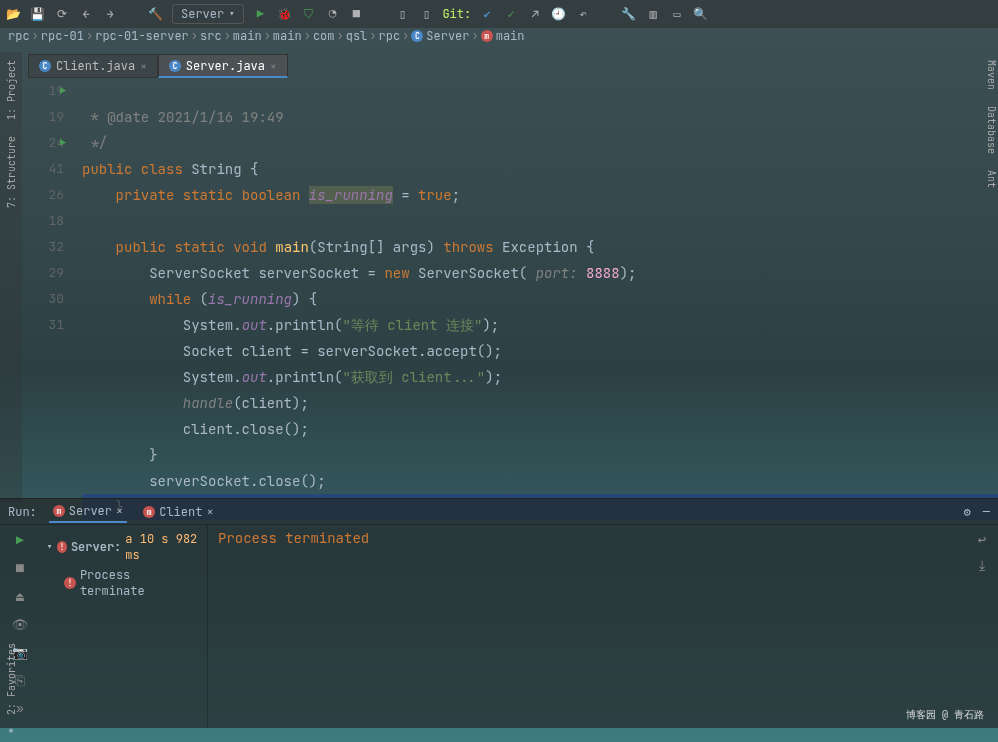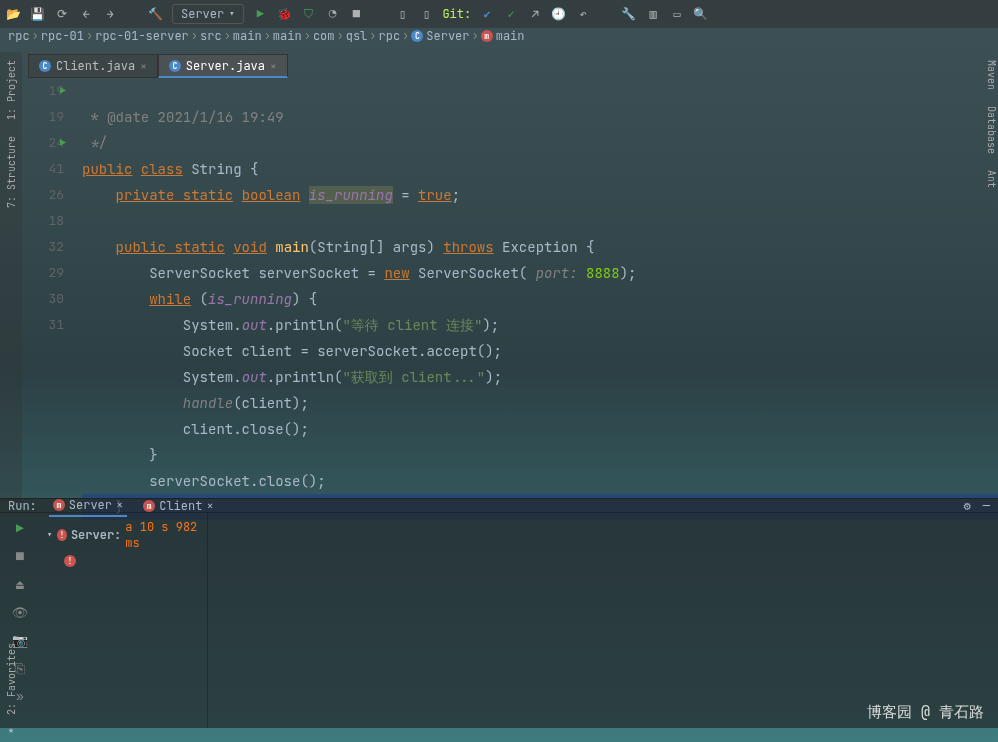--- a/index.html
+++ b/index.html
@@ -18,43 +18,43 @@
 .cicon { width:12px; height:12px; background:#4a88c7; border-radius:50%; display:inline-flex; align-items:center; justify-content:center; font-size:8px; color:#fff; font-weight:bold; }
 .micon { width:12px; height:12px; background:#c75450; border-radius:50%; display:inline-flex; align-items:center; justify-content:center; font-size:8px; color:#fff; font-weight:bold; }
 .sidebar-l { position:absolute; z-index:2; left:0; top:52px; width:22px; height:450px; background:rgba(50,50,50,.3); display:flex; flex-direction:column; align-items:center; font-size:10px; }
 .sidebar-l .vt { writing-mode:vertical-rl; transform:rotate(180deg); padding:8px 0; color:#aaa; cursor:pointer; }
 .sidebar-r { position:absolute; z-index:2; right:0; top:52px; width:14px; height:450px; display:flex; flex-direction:column; align-items:center; font-size:10px; }
 .sidebar-r .vt { writing-mode:vertical-rl; padding:8px 0; color:#aaa; cursor:pointer; }
 .editor { position:relative; z-index:1; height:420px; display:flex; padding-left:22px; }
 .gutter { width:60px; padding-top:0; text-align:right; font-size:13px; color:#606366; padding-right:18px; line-height:26px; position:relative; }
 .gutter .rarr { position:absolute; left:38px; color:#499c54; font-size:10px; }
 .code { flex:1; font-size:14px; line-height:26px; white-space:pre; }
-.k-or { color:#cc7832;text-decoration:underline; }
+.k-or { color:#cc7832; }
 .k-yl { color:#ffc66d; }
 .k-gr { color:#6a8759; }
 .k-it { color:#808080; font-style:italic; }
-.k-bl { color:#84cc16; }
+.k-bl { color:#f9a8d4; }
 .k-cm { color:#808080; }
 .k-pr { color:#9876aa; font-style:italic; }
 .hl-line { background:rgba(33,66,131,.7); display:inline-block; width:100%; }
 .run-panel { position:relative; z-index:2; height:230px; background:rgba(35,40,42,.7); border-top:1px solid #222; display:flex; flex-direction:column; }
-.run-head { height:14px; display:flex; align-items:center; padding:0 8px; gap:12px; font-size:12px; border-bottom:1px solid rgba(0,0,0,.25); }
+.run-head { height:26px; display:flex; align-items:center; padding:0 8px; gap:12px; font-size:12px; border-bottom:1px solid rgba(0,0,0,.25); }
 .run-tab { display:flex; align-items:center; gap:4px; cursor:pointer; padding:2px 4px; }
 .run-tab.active { border-bottom:2px solid #4a88c7; }
 .run-body { flex:1; display:flex; }
 .run-tools { width:40px; display:flex; flex-direction:column; align-items:center; gap:10px; padding-top:6px; }
 .run-tools .rt { width:18px; height:18px; display:flex; align-items:center; justify-content:center; color:#888; cursor:pointer; font-size:13px; }
 .run-tree { width:168px; font-size:12px; padding:4px 2px; border-right:1px solid rgba(0,0,0,.25); }
 .run-tree .row { display:flex; align-items:center; gap:4px; padding:2px 4px; }
 .run-console { flex:1; padding:4px 10px; font-size:14px; color:#cc7832; position:relative; }
 .run-console .right-icons { position:absolute; right:6px; top:4px; display:flex; flex-direction:column; gap:6px; }
 .run-console .right-icons div { width:20px; height:20px; cursor:pointer; display:flex; align-items:center; justify-content:center; color:#888; }
 .fav { position:absolute; left:0; bottom:0; z-index:3; width:22px; display:flex; flex-direction:column; align-items:center; font-size:10px; padding-bottom:6px; }
 .fav .vt { writing-mode:vertical-rl; transform:rotate(180deg); padding:8px 0; color:#aaa; cursor:pointer; }
-.watermark { position:absolute; right:14px; bottom:20px; z-index:3; color:#ddd; font-size:15px;margin-left:36px; }
+.watermark { position:absolute; right:14px; bottom:20px; z-index:3; color:#ddd; font-size:10px;margin-left:36px; }
 .err-dot{ width:12px;height:12px;background:#c75450;border-radius:50%;display:inline-flex;align-items:center;justify-content:center;font-size:9px;color:#fff;}
 .gitc{color:#bef264;}
 </style>
 </head>
 <body>
 <div class="bgimg"></div>
 
 <div class="toolbar">
   <span class="ti">📂</span>
   <span class="ti">💾</span>
@@ -225,24 +225,32 @@
       <div class="rt">👁</div>
       <div class="rt">📷</div>
       <div class="rt">⎘</div>
       <div class="rt">»</div>
     </div>
     <div class="run-tree">
       <div class="row">
         <span>▾</span>
         <span class="err-dot">!</span>
         <b>Server:</b>
-        <span style="color:#f97316">a 10 s 982 ms</span>
+        <span style="color:#fdba74">a 10 s 982 ms</span>
       </div>
       <div class="row" style="padding-left:22px">
         <span class="err-dot">!</span>
+        <span>Process terminate</span>
+      </div>
+    </div>
+    <div class="run-console">
+      <span>Process terminated</span>
+      <div class="right-icons">
+        <div>↩</div>
+        <div>⤓</div>
       </div>
     </div>
   </div>
 </div>
 
 <div class="fav">
   <div class="vt">2: Favorites</div>
   <div>★</div>
 </div>
 

